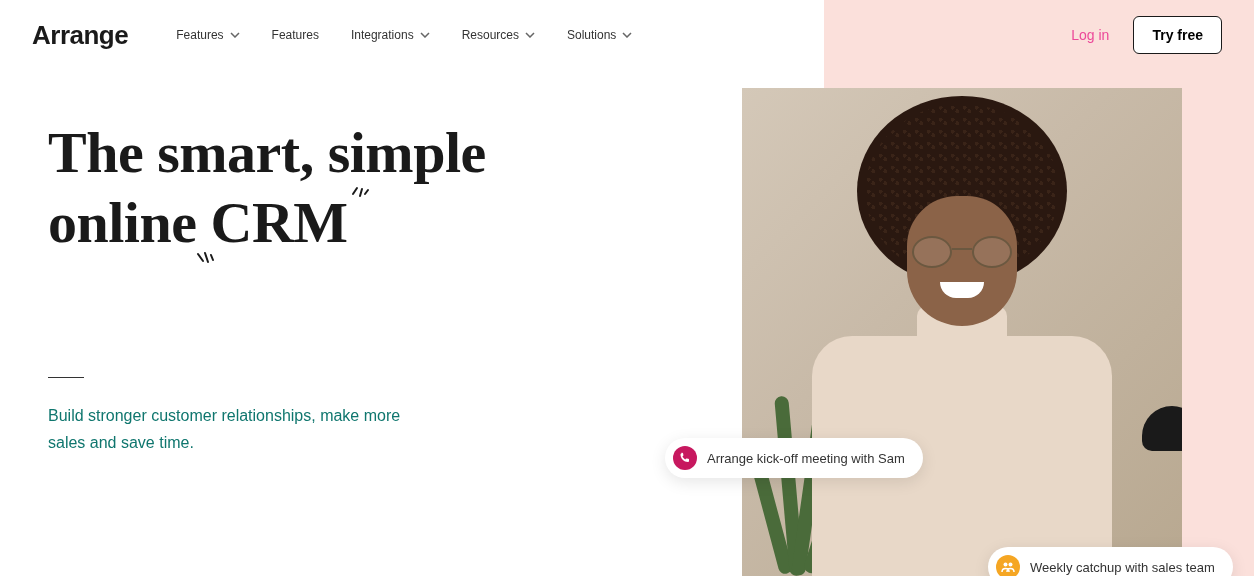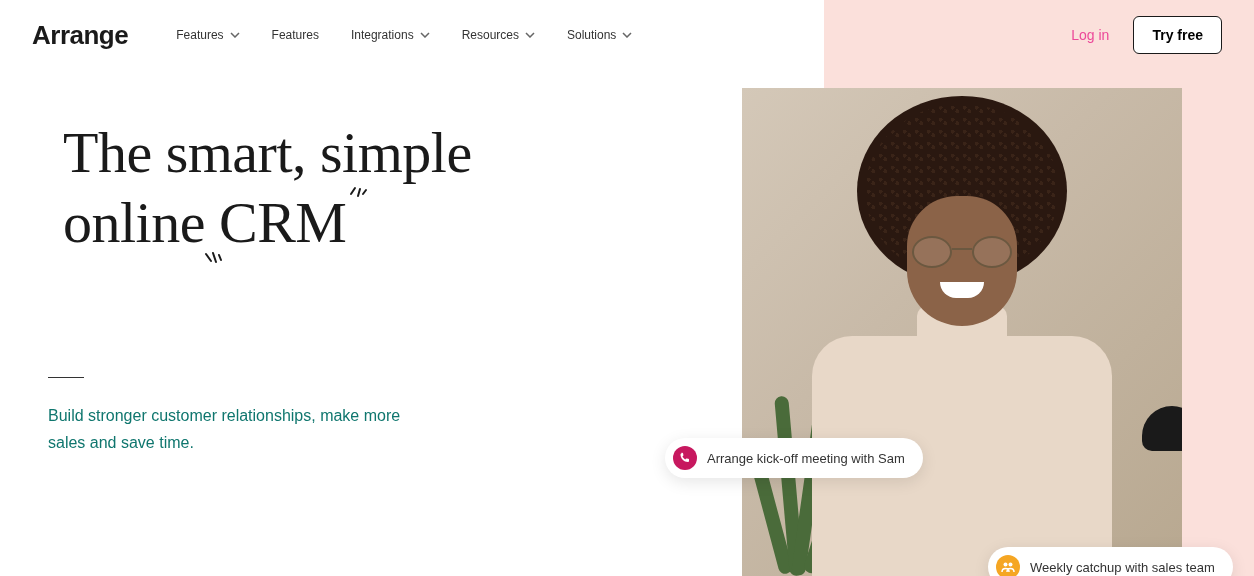--- a/index.html
+++ b/index.html
@@ -11,21 +11,21 @@
 .nav-item { display: flex; align-items: center; gap: 6px; font-size: 12px; color: #333; cursor: pointer; }
 .chevron { width: 10px; height: 6px; }
 .header-right { margin-left: auto; display: flex; align-items: center; gap: 24px; }
 .login { font-size: 14px; color: #ec4899; cursor: pointer; }
 .try-free { border: 1.5px solid #1a1a1a; padding: 10px 18px; font-size: 14px; font-weight: 600; border-radius: 6px; cursor: pointer; background: #fff; }
 
 .pink-block { position: absolute; top: 0; right: 0; width: 430px; height: 576px; background: #fbe0db; z-index: 0; }
 
 .hero { display: flex; padding: 48px 0 0 48px; position: relative; z-index: 2; }
 .hero-left { flex: 0 0 600px; }
-.hero-title { font-family: Georgia, 'Times New Roman', serif; font-size: 58px; font-weight: 400; line-height: 1.2; letter-spacing: -0.5px; position: relative; margin-left: 15px; }
+.hero-title { font-family: Georgia, 'Times New Roman', serif; font-size: 58px; font-weight: 700; line-height: 1.2; letter-spacing: -0.5px; position: relative; }
 .crm-wrap { position: relative; display: inline-block; }
 .accent-top { position: absolute; top: -8px; right: -22px; }
 .accent-bottom { position: absolute; bottom: -12px; left: -16px; }
 
 .divider { width: 36px; height: 1px; background: #333; margin-top: 120px; margin-bottom: 24px; }
 .subtext { font-size: 16px; color: #0f766e; line-height: 1.7; max-width: 360px; }
 
 .hero-image { position: absolute; top: 88px; left: 742px; width: 440px; height: 488px; background: linear-gradient(135deg, #d4c8b8 0%, #c8baa8 40%, #b8a890 100%); z-index: 3; overflow: hidden; }
 .person { position: absolute; bottom: 0; left: 50%; transform: translateX(-50%); width: 320px; height: 420px; }
 .turtleneck { position: absolute; bottom: 0; left: 50%; transform: translateX(-50%); width: 300px; height: 240px; background: #e8d8c8; border-radius: 40px 40px 0 0; }

